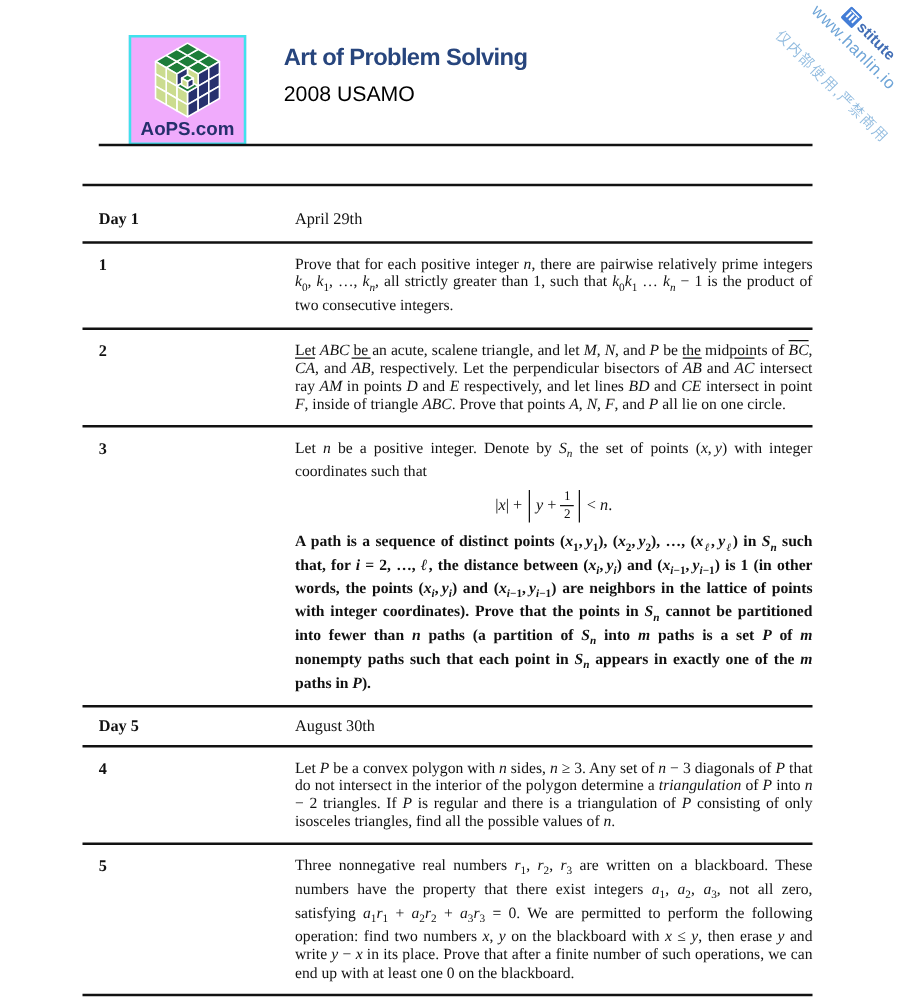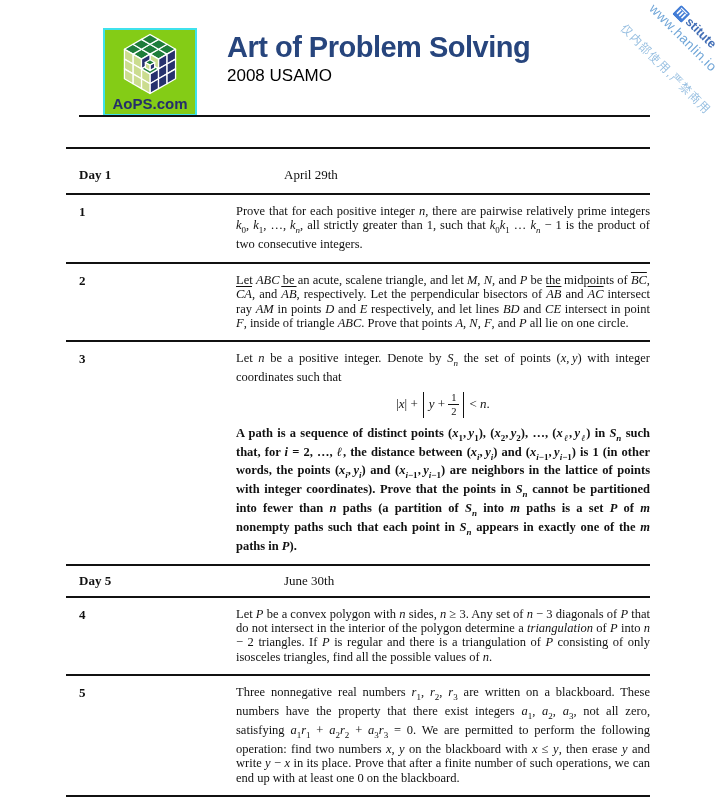--- a/index.html
+++ b/index.html
@@ -9,33 +9,33 @@
     background:#ffffff;
     overflow:hidden;
     font-family:"Liberation Serif","DejaVu Serif",serif;
     color:#111111;
   }
   
   .logo-box{
     position:absolute;left:103px;top:28px;
     width:90px;height:84px;
     border:2px solid #3fe2ec;
-    background:#84cc16;
+    background:#f0abfc;
     display:flex;flex-direction:column;align-items:center;justify-content:flex-start;
   }
   .logo-box svg{margin-top:3px;}
   .logo-caption{
     font-family:"Liberation Sans","DejaVu Sans",sans-serif;
     font-weight:bold;font-size:15px;line-height:15px;
     color:#252f6b;margin-top:1px;
   }
   .title-block{position:absolute;left:227px;top:31px;}
   .page-title{
     font-family:"Liberation Sans","DejaVu Sans",sans-serif;
-    font-weight:bold;font-size:29px;line-height:32px;letter-spacing:-0.5px;
+    font-weight:bold;font-size:19px;line-height:32px;letter-spacing:-0.5px;
     color:#27457d;
   }
   .page-subtitle{
     font-family:"Liberation Sans","DejaVu Sans",sans-serif;
     font-size:17px;line-height:20px;color:#000000;margin-top:3px;
   }
   .header-rule{position:absolute;left:79px;top:115px;width:571px;height:2px;background:#111;}
   
   .wm{position:absolute;transform:rotate(45deg);transform-origin:0 0;white-space:nowrap;
       font-family:"Liberation Sans","DejaVu Sans",sans-serif;pointer-events:none;}
@@ -48,21 +48,21 @@
   .doc-heading{font-size:13px;line-height:15px;margin:0 0 6px 13px;}
   .ptable{border-top:2px solid #111;border-bottom:2px solid #111;}
   .row{display:flex;border-bottom:2px solid #111;gap:40px;}
   .row:last-child{border-bottom:none;}
   .row.day1{padding:18px 0 11px;}
   .row.day2{padding:7px 0 8px;}
   .row.prob{padding:9px 0 10px;}
   .cell.label{width:117px;padding-left:13px;flex:none;
     font-weight:bold;font-size:13px;line-height:15px;}
   .cell.content{flex:1;font-size:12.5px;line-height:14.4px;text-align:justify;}
-  .row.day .cell.content{font-size:13px;line-height:15px;text-align:left;margin-left:48px;}
+  .row.day .cell.content{font-size:13px;line-height:15px;text-align:left;}
   .cell.content i{font-family:"Liberation Serif","DejaVu Serif",serif;}
   .cell.content sub{font-size:9px;}
   .ol{text-decoration:overline;}
   .scr{font-style:italic;}
   .dmath{display:flex;justify-content:center;align-items:center;margin:7px 0;
     font-size:13px;text-align:center;}
   .dmath .t{margin:0 2px;}
   .vbar{display:inline-block;width:1px;height:26px;background:#111;margin:0 3px;flex:none;}
   .frac{display:inline-block;font-size:10.5px;line-height:11px;text-align:center;
     vertical-align:middle;margin:0 1px;}
@@ -160,21 +160,21 @@
                 <span class="fn">1</span>
                 <span class="fd">2</span>
               </span>
               <span class="vbar"></span>
               <span class="t">&lt; <i>n</i>.</span>
             </div><div class="p2">A path is a sequence of distinct points (<i>x</i><sub>1</sub>, <i>y</i><sub>1</sub>), (<i>x</i><sub>2</sub>, <i>y</i><sub>2</sub>), …, (<i>x<sub>ℓ</sub></i>, <i>y<sub>ℓ</sub></i>) in <i>S<sub>n</sub></i> such that, for <i>i</i> = 2, …, <i>ℓ</i>, the distance between (<i>x<sub>i</sub></i>, <i>y<sub>i</sub></i>) and (<i>x</i><sub><i>i</i>−1</sub>, <i>y</i><sub><i>i</i>−1</sub>) is 1 (in other words, the points (<i>x<sub>i</sub></i>, <i>y<sub>i</sub></i>) and (<i>x</i><sub><i>i</i>−1</sub>, <i>y</i><sub><i>i</i>−1</sub>) are neighbors in the lattice of points with integer coordinates). Prove that the points in <i>S<sub>n</sub></i> cannot be partitioned into fewer than <i>n</i> paths (a partition of <i>S<sub>n</sub></i> into <i>m</i> paths is a set <i class="scr">P</i> of <i>m</i> nonempty paths such that each point in <i>S<sub>n</sub></i> appears in exactly one of the <i>m</i> paths in <i class="scr">P</i>).</div></div>
       </div>
 
       <div class="row day day2">
         <div class="cell label">Day 5</div>
-        <div class="cell content">June 30th</div>
+        <div class="cell content">August 30th</div>
       </div>
 
       <div class="row prob">
         <div class="cell label">4</div>
         <div class="cell content">Let <i class="scr">P</i> be a convex polygon with <i>n</i> sides, <i>n</i> ≥ 3. Any set of <i>n</i> − 3 diagonals of <i class="scr">P</i> that do not intersect in the interior of the polygon determine a <i>triangulation</i> of <i class="scr">P</i> into <i>n</i> − 2 triangles. If <i class="scr">P</i> is regular and there is a triangulation of <i class="scr">P</i> consisting of only isosceles triangles, find all the possible values of <i>n</i>.</div>
       </div>
 
       <div class="row prob">
         <div class="cell label">5</div>
         <div class="cell content">Three nonnegative real numbers <i>r</i><sub>1</sub>, <i>r</i><sub>2</sub>, <i>r</i><sub>3</sub> are written on a blackboard. These numbers have the property that there exist integers <i>a</i><sub>1</sub>, <i>a</i><sub>2</sub>, <i>a</i><sub>3</sub>, not all zero, satisfying <i>a</i><sub>1</sub><i>r</i><sub>1</sub> + <i>a</i><sub>2</sub><i>r</i><sub>2</sub> + <i>a</i><sub>3</sub><i>r</i><sub>3</sub> = 0. We are permitted to perform the following operation: find two numbers <i>x</i>, <i>y</i> on the blackboard with <i>x</i> ≤ <i>y</i>, then erase <i>y</i> and write <i>y</i> − <i>x</i> in its place. Prove that after a finite number of such operations, we can end up with at least one 0 on the blackboard.</div>

